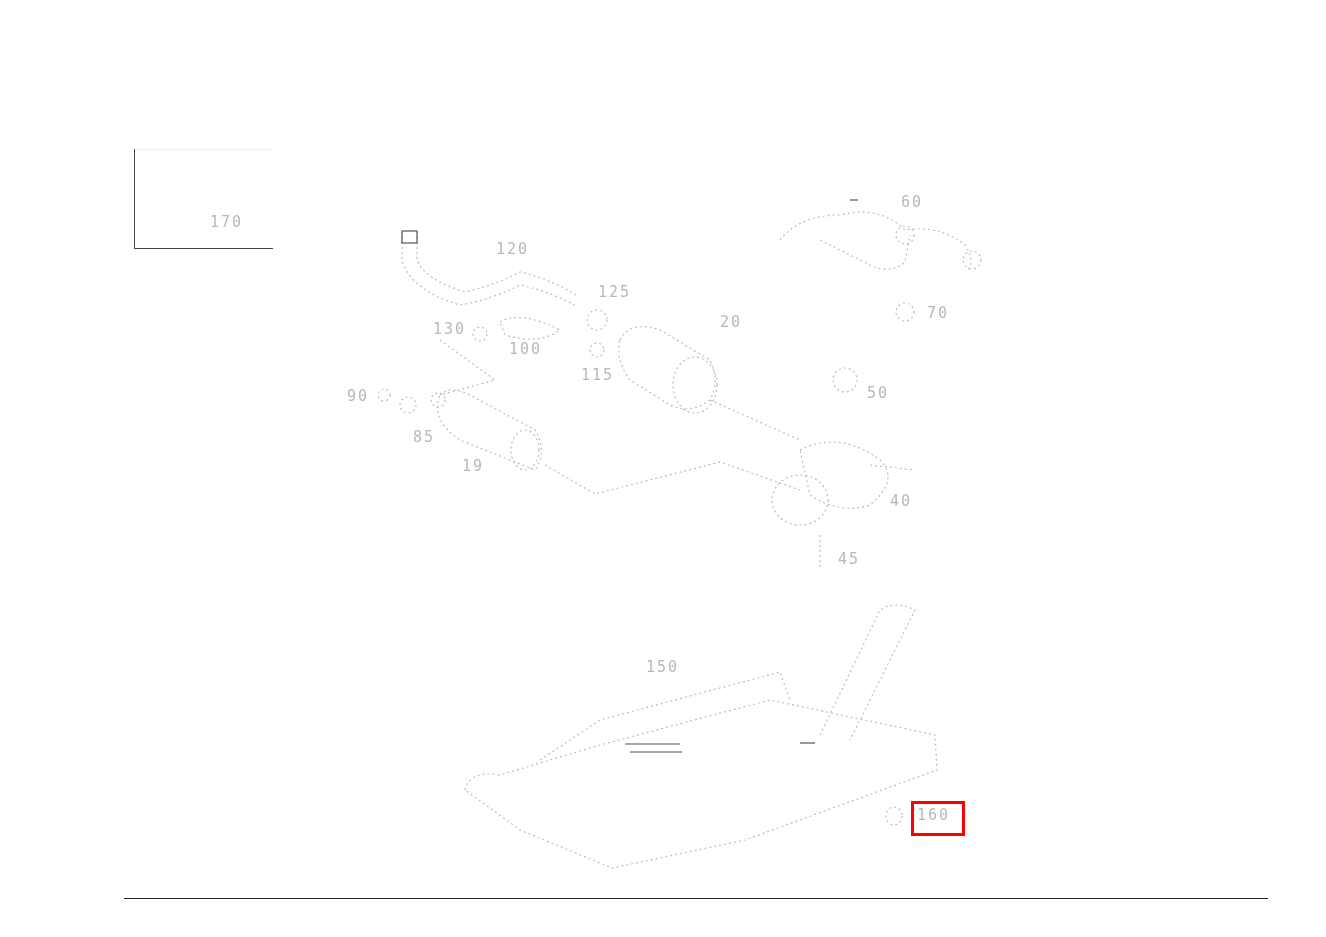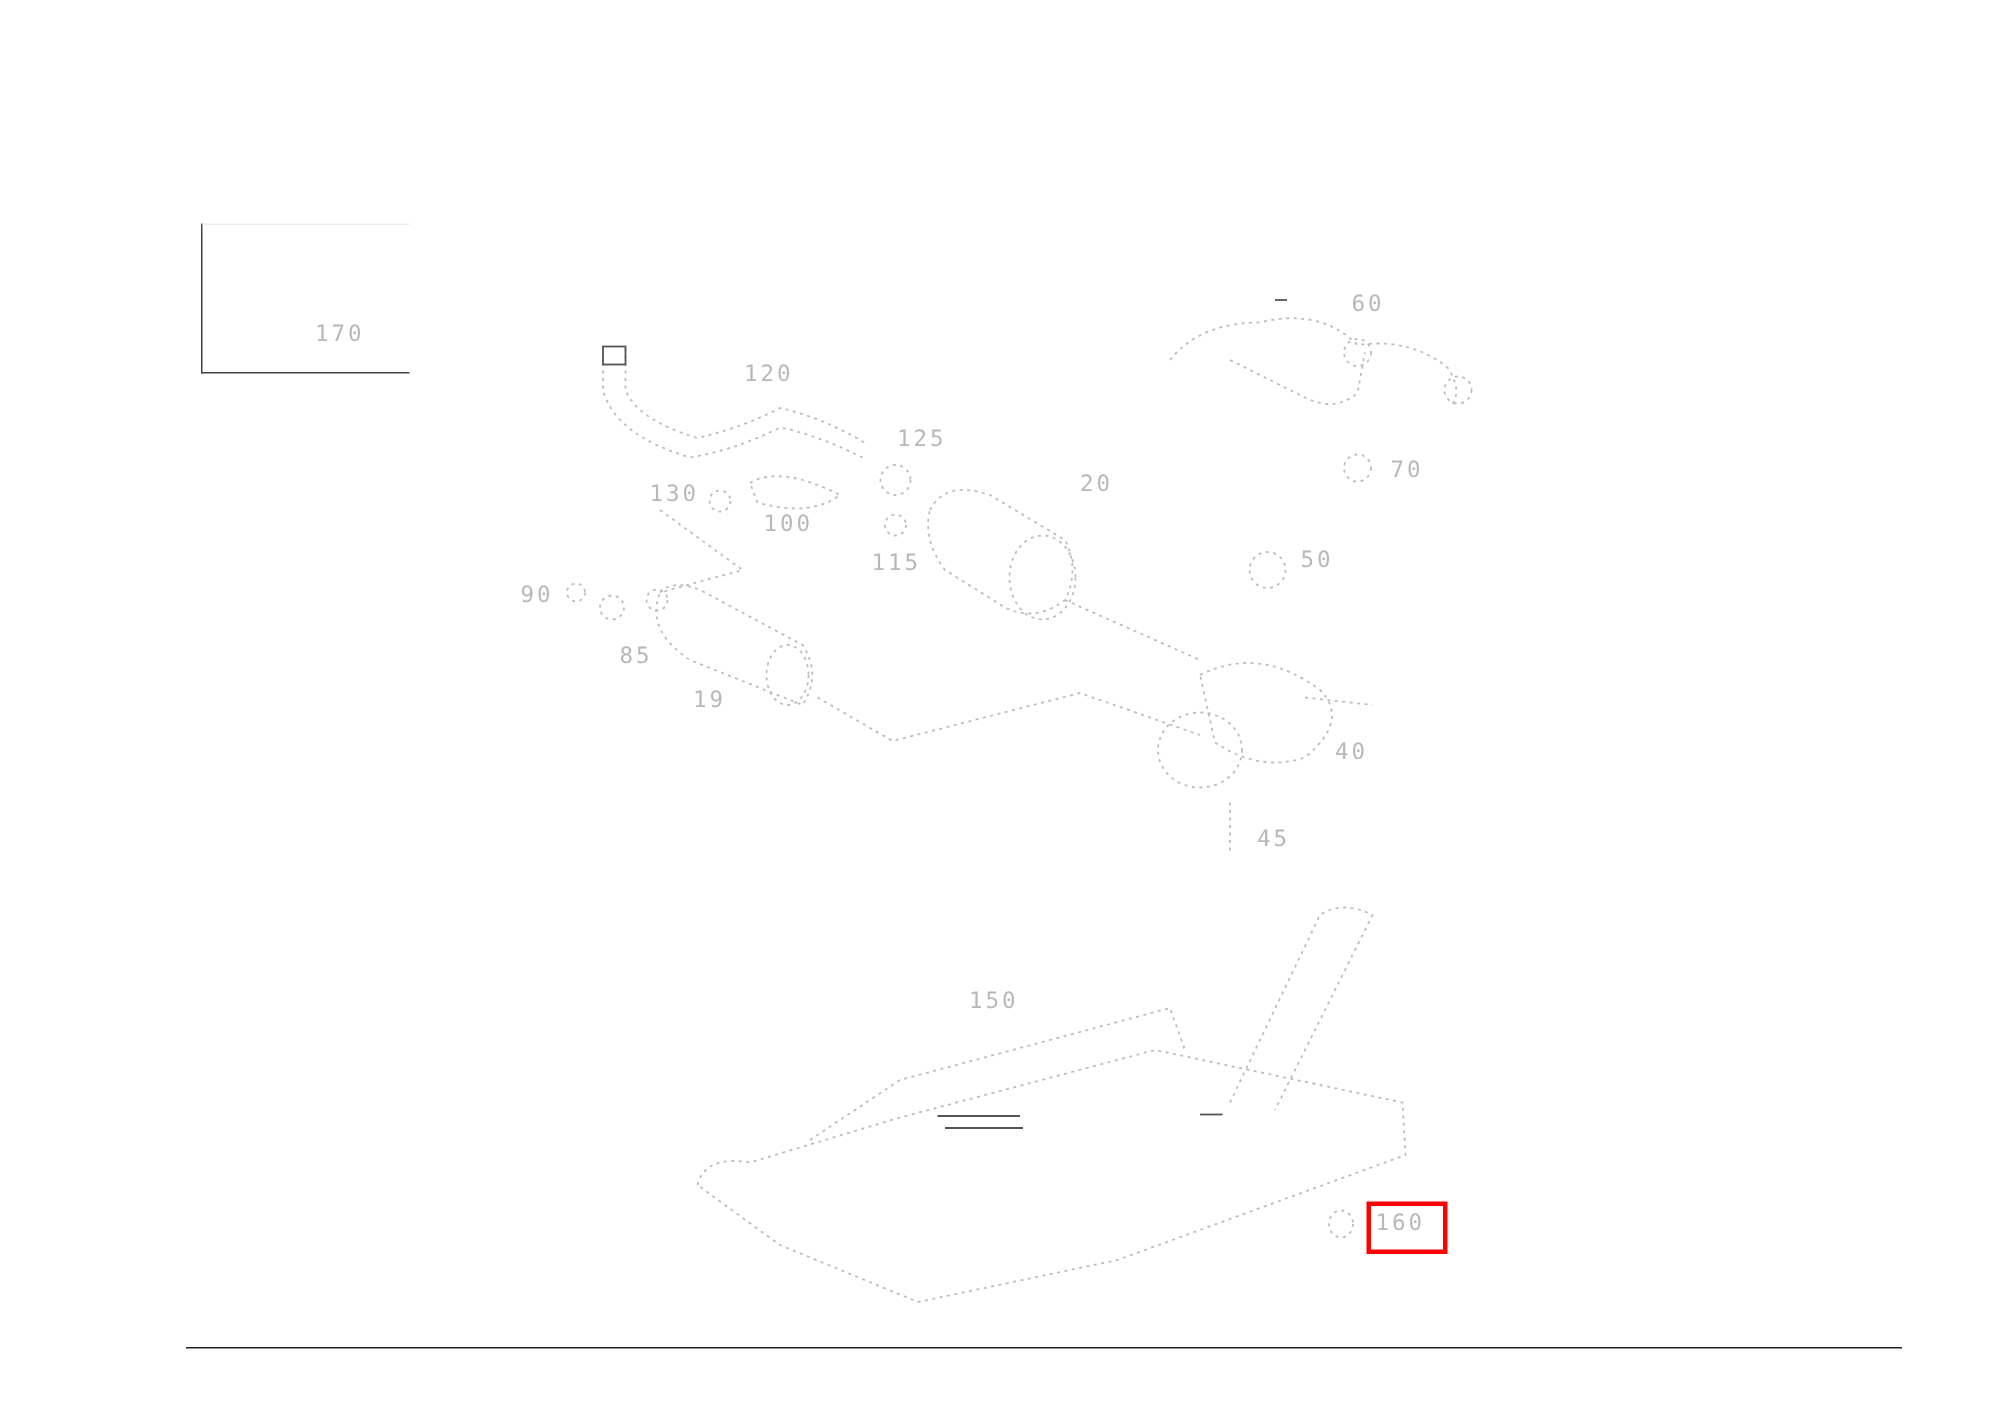--- a/index.html
+++ b/index.html
@@ -76,21 +76,21 @@
   <span class="lbl" style="left:598px; top:283px;">125</span>
   <span class="lbl" style="left:433px; top:320px;">130</span>
   <span class="lbl" style="left:509px; top:340px;">100</span>
   <span class="lbl" style="left:581px; top:366px;">115</span>
   <span class="lbl" style="left:680px; top:313px;margin-left:40px;">20</span>
   <span class="lbl" style="left:347px; top:387px;">90</span>
   <span class="lbl" style="left:385px; top:428px;margin-left:28px;">85</span>
   <span class="lbl" style="left:462px; top:457px;">19</span>
   <span class="lbl" style="left:901px; top:193px;">60</span>
   <span class="lbl" style="left:927px; top:304px;">70</span>
-  <span class="lbl" style="left:867px; top:364px;">50</span>
+  <span class="lbl" style="left:867px; top:384px;">50</span>
   <span class="lbl" style="left:890px; top:492px;">40</span>
   <span class="lbl" style="left:838px; top:550px;">45</span>
   <span class="lbl" style="left:646px; top:658px;">150</span>
   <span class="lbl" style="left:917px; top:806px;">160</span>
 
   <div class="highlight"></div>
   <div class="footer-rule"></div>
 </div>
 
 </body></html>

